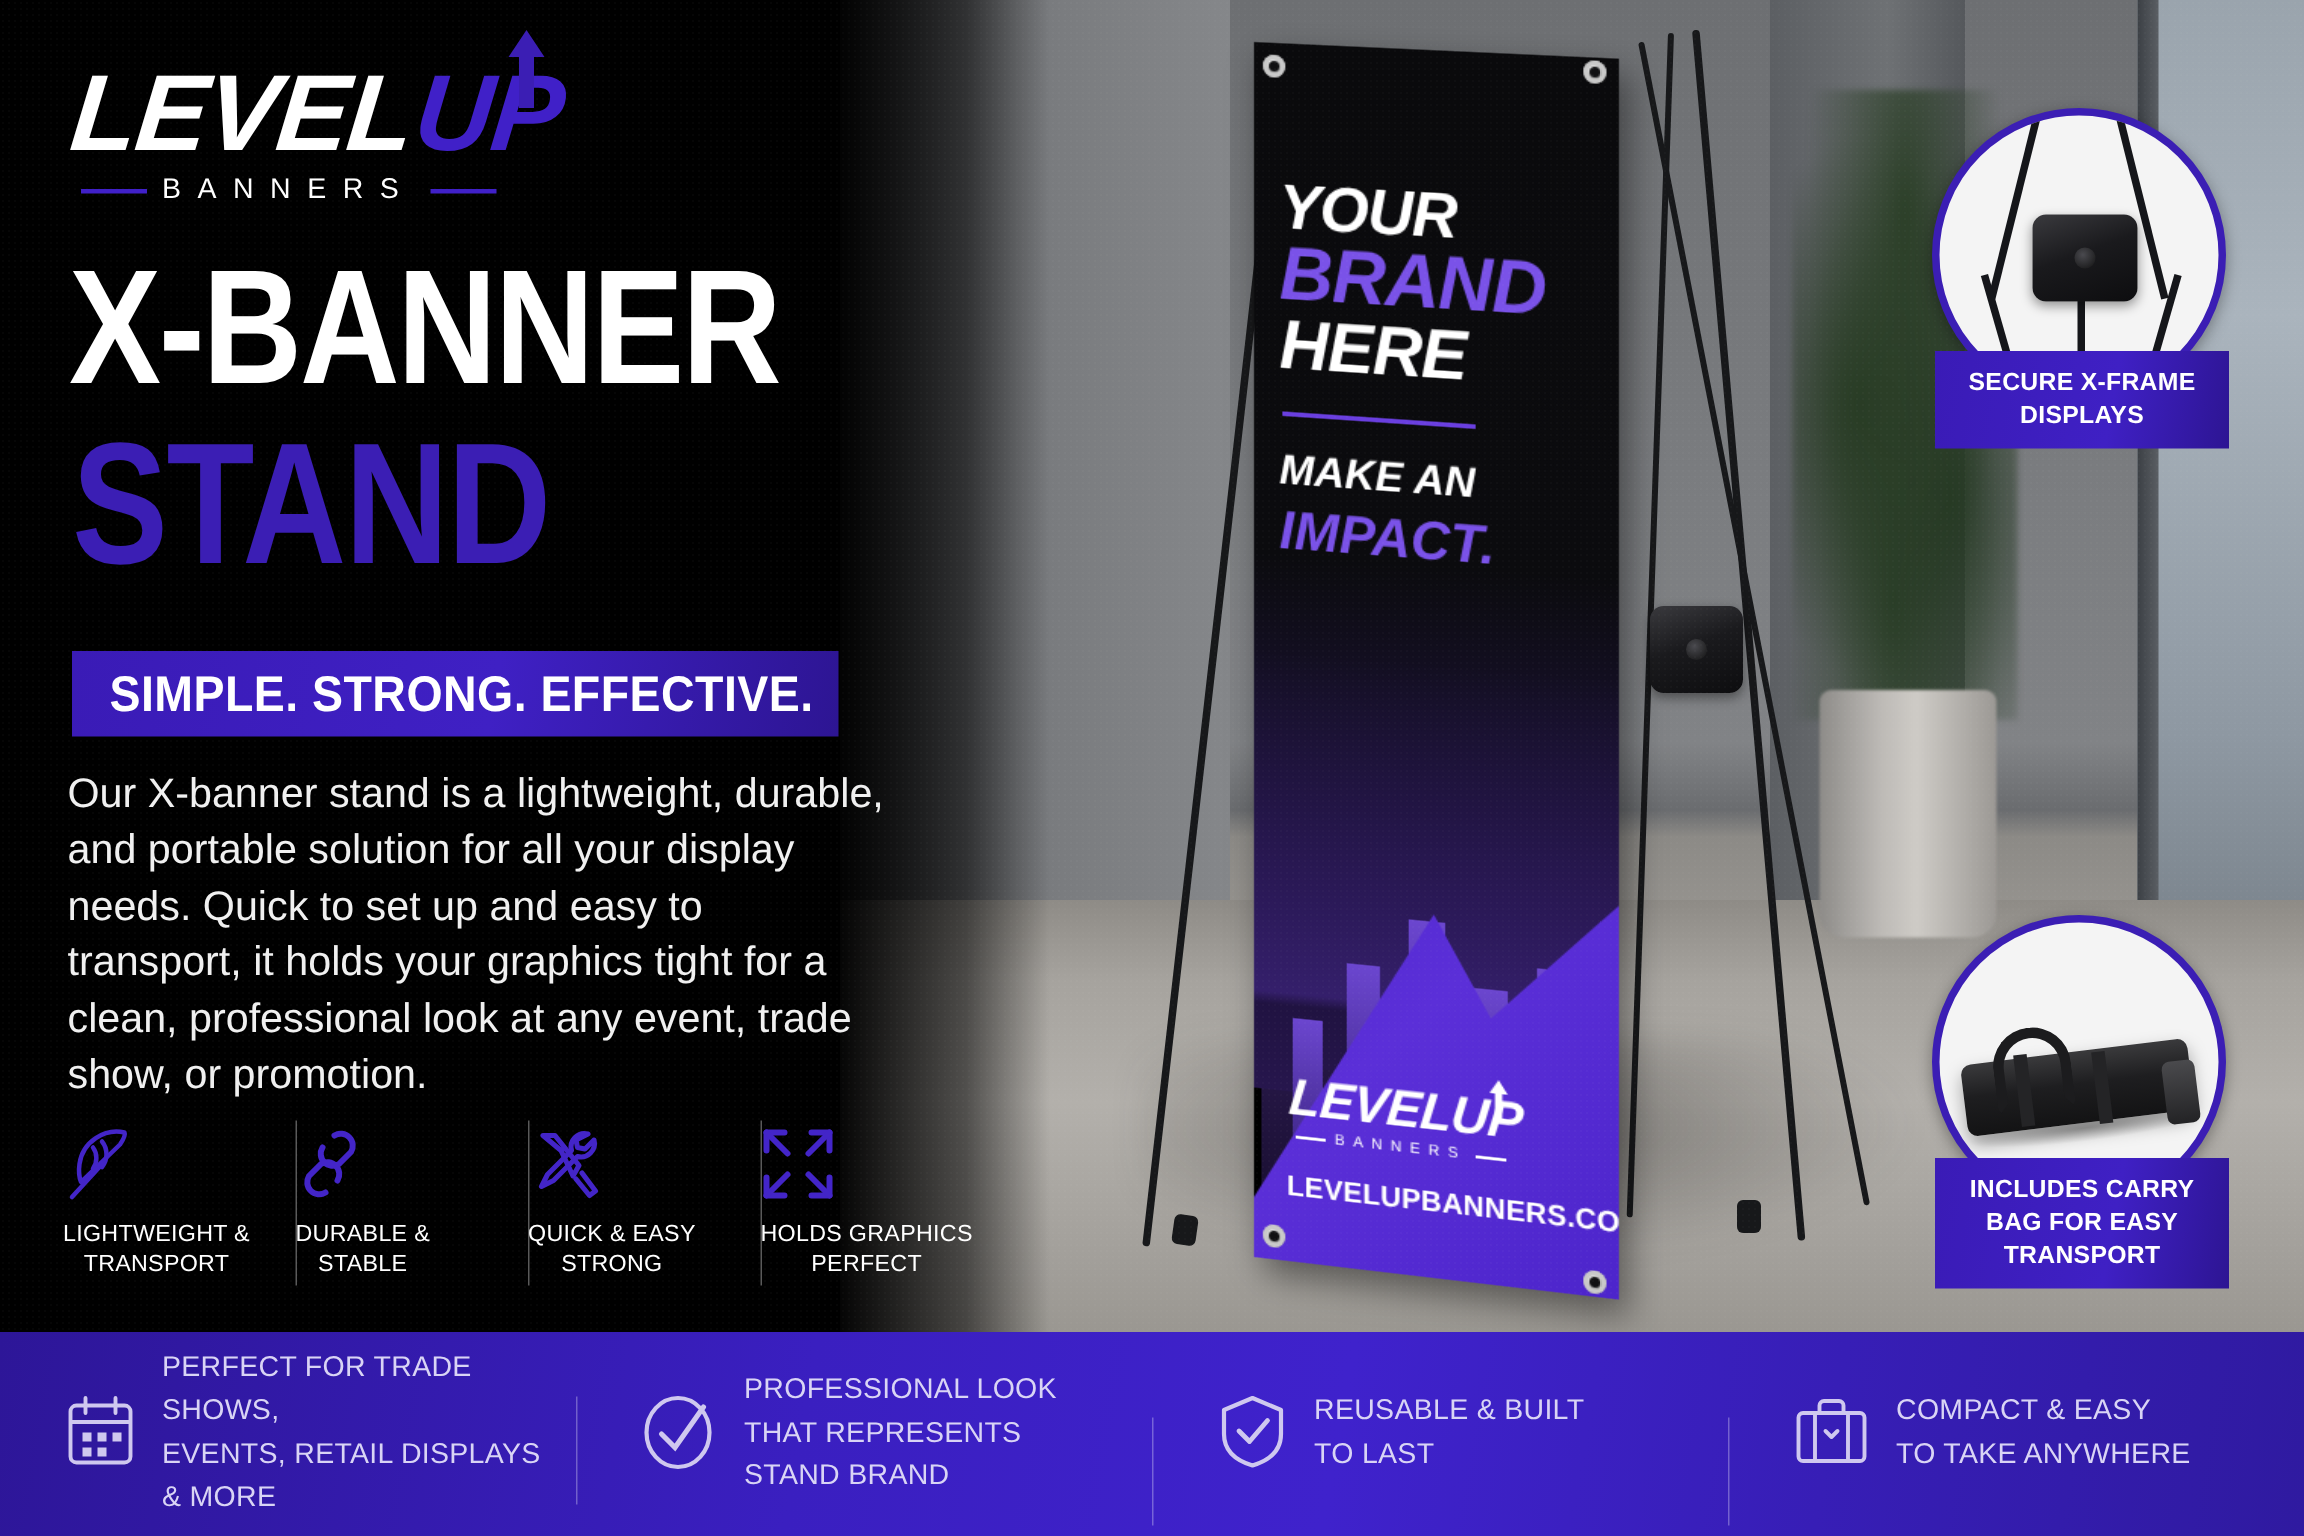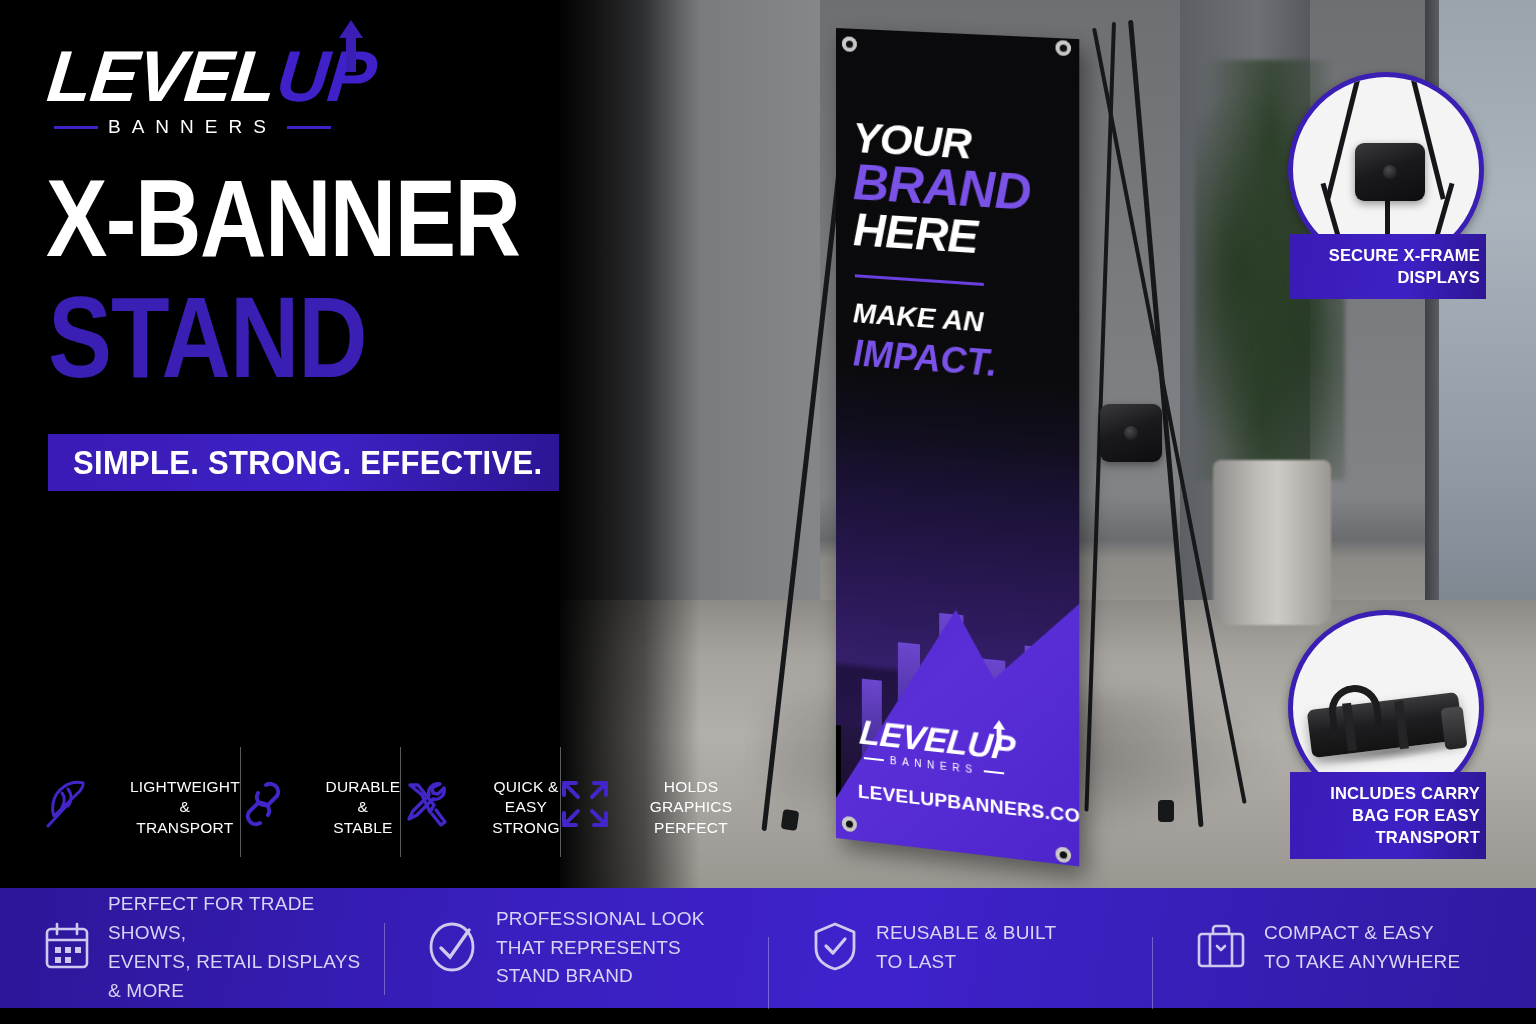--- a/index.html
+++ b/index.html
@@ -118,22 +118,22 @@
     position:absolute; left:45px; top:510px; width:545px;
     color:#f0f0f0; font-size:27.5px; line-height:1.36; font-weight:400;
   }
 
   
   .features{
     position:absolute; left:42px; top:745px; width:620px; height:115px;
     display:flex;
   }
   .feat{
-    flex:1; display:flex; flex-direction:row; align-items:center;
-    position:relative; padding-top:2px;gap:40px;
+    flex:1; display:flex; flex-direction:column; align-items:flex-start;
+    position:relative; padding-top:2px;
   }
   .feat + .feat:before{
     content:""; position:absolute; left:0; top:2px; width:1px; height:110px;
     background:rgba(255,255,255,.35);
   }
   .feat .ico{ height:58px; display:flex; align-items:center; justify-content:center; }
   .feat .lbl{
     margin-top:8px; color:#fff; font-size:15.5px; text-align:center;
     line-height:1.32; letter-spacing:.2px;
   }
@@ -201,21 +201,21 @@
   
   .callout{ position:absolute; width:200px; }
   .callout .circle{
     position:relative; width:196px; height:196px; border-radius:50%;
     background:#f4f4f4; border:5px solid #3b1eb4; overflow:hidden;
     box-shadow:0 3px 10px rgba(0,0,0,.35);
   }
   .callout .plate{
     position:relative; margin:-34px auto 0; width:196px;
     background:linear-gradient(100deg,#3a1bb6 0%,#3f20c4 60%,#2d1593 100%);
-    color:#fff; text-align:right; font-size:16.5px; font-weight:bold;
+    color:#fff; text-align:center; font-size:16.5px; font-weight:bold;
     line-height:1.34; padding:10px 6px 11px; letter-spacing:.2px; z-index:3;
   }
   .leg-stroke{ position:absolute; background:#15161a; }
 
   
   .bag-body{
     position:absolute; left:16px; top:86px; width:152px; height:48px;
     background:linear-gradient(180deg,#3a3a3c 0%,#1e1e20 45%,#131314 100%);
     border-radius:7px; transform:rotate(-7deg);
     box-shadow:0 6px 12px rgba(0,0,0,.35);
@@ -250,21 +250,21 @@
     box-shadow:0 3px 8px rgba(0,0,0,.4);
   }
   .hub:after{
     content:""; position:absolute; left:50%; top:50%; width:14px; height:14px;
     margin:-7px 0 0 -7px; border-radius:50%;
     background:radial-gradient(circle at 40% 35%,#4a4a4f,#111);
   }
 
   
   .bottombar{
-    position:absolute; left:0; top:888px; width:1536px; height:120px;
+    position:absolute; left:0; top:888px; width:1536px; height:136px;
     background:linear-gradient(100deg,#2d1698 0%,#3a1fc0 35%,#3f22cc 58%,#2f1aa0 100%);
     display:flex; align-items:center;justify-content:space-between;
   }
   .bb-item{
     flex:1; display:flex; align-items:center; gap:18px; padding:0 14px 0 44px;
     position:relative;
   }
   .bb-item + .bb-item:before{
     content:""; position:absolute; left:0; top:18px; width:1px; height:72px;
     background:rgba(255,255,255,.3);
@@ -372,20 +372,21 @@
     </div>
   </div>
 
   <div class="h-xbanner">X-BANNER</div>
   <div class="h-stand">STAND</div>
 
   <div class="tagline">
     <span>SIMPLE. STRONG. EFFECTIVE.</span>
   </div>
 
+  <div class="body-copy">Our X-banner stand is a lightweight, durable, and portable solution for all your display needs. Quick to set up and easy to transport, it holds your graphics tight for a clean, professional look at any event, trade show, or promotion.</div>
 
   <div class="features">
 
     <div class="feat">
       <span class="ico">
         <svg width="48" height="52" viewBox="0 0 48 52" fill="none" stroke="#4325c8" stroke-width="3" stroke-linecap="round" stroke-linejoin="round">
           <path d="M41 5C28 2 13 11 11 26c-1 7 1 12 1 12L38 13s4-6 3-8z"></path>
           <path d="M6 48 L28 24"></path>
           <path d="M20 15c3 4 3 10 0 14M26 11c4 5 4 12 0 17"></path>
         </svg>

